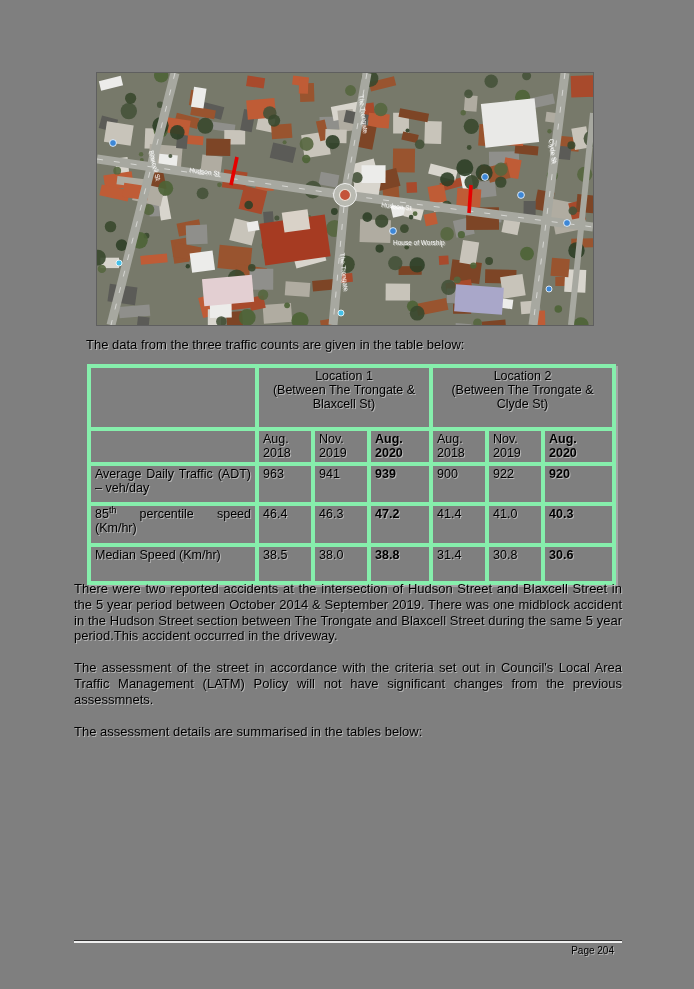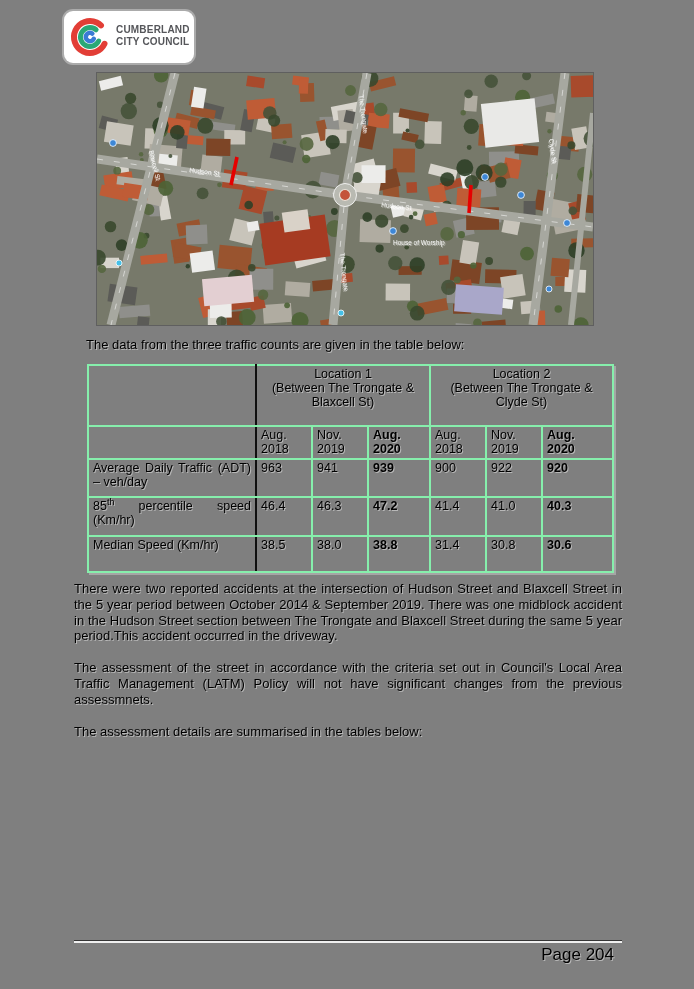--- a/index.html
+++ b/index.html
@@ -16,50 +16,37 @@
   .header-title{position:absolute;top:29px;right:70px;text-align:right;font-weight:bold;font-size:13px;line-height:15.5px;}
   
   .map-wrap{position:absolute;left:97px;top:73px;width:496px;height:252px;outline:1px solid rgba(0,0,0,.25);}
   .map-label{fill:#fff;font-size:6.5px;font-family:"Liberation Sans",sans-serif;opacity:.95;}
   
   .caption{position:absolute;left:74px;top:337px;width:548px;font-size:13px;margin-left:12px;}
   .paras{position:absolute;left:74px;top:581px;width:548px;font-size:13px;line-height:15.8px;text-align:justify;}
   .paras p{margin:0 0 16px 0;}
   
   .data-table{position:absolute;left:87px;top:364px;width:525px;border-collapse:collapse;table-layout:fixed;font-size:12.5px;border:2px solid #101010;box-shadow:2px 2px 0 rgba(255,255,255,.3);}
-  .data-table th,.data-table td{border:2px solid #86efac;padding:1px 4px 2px 4px;vertical-align:top;font-weight:normal;}
+  .data-table th,.data-table td{border:4px solid #86efac;padding:1px 4px 2px 4px;vertical-align:top;font-weight:normal;}
   .data-table th.corner,.data-table td.lbl{border-right:2px solid #101010;}
   .data-table th.grp{text-align:center;height:56px;}
   .data-table th.sub{text-align:left;height:27px;line-height:14px;}
   .data-table th.b,.data-table td:nth-child(4),.data-table td:nth-child(7){font-weight:bold;}
   .data-table td.lbl{text-align:justify;}
   .data-table tr.r0 td{height:33px;} .data-table tr.r1 td{height:34px;} .data-table tr.r2 td{height:31px;}
   sup{font-size:9px;line-height:0;}
   
   .footer-line{position:absolute;left:74px;top:941px;width:548px;height:2px;background:#efefef;box-shadow:0 -1px 0 rgba(40,40,40,.85);}
-  .page-num{position:absolute;top:945px;right:80px;font-size:17px;}
+  .page-num{position:absolute;top:945px;right:80px;font-size:10px;}
 </style>
 </head>
 <body>
 
 <div class="page">
 
-  <div class="logo-patch">
-    <svg class="logo-mark" width="46" height="46" viewBox="0 0 46 46">
-      <g transform="rotate(25 23 23)">
-        <circle cx="23" cy="23" r="16" fill="none" stroke="#e23e36" stroke-width="6" stroke-linecap="round" stroke-dasharray="80 21"></circle>
-        <circle cx="23" cy="23" r="9.5" fill="none" stroke="#2aa876" stroke-width="5" stroke-linecap="round" stroke-dasharray="47 13"></circle>
-        <circle cx="23" cy="23" r="4.2" fill="none" stroke="#3a7bd5" stroke-width="4.5" stroke-linecap="round" stroke-dasharray="20 7"></circle>
-      </g>
-    </svg>
-    <div class="logo-text">
-      <div>CUMBERLAND</div>
-      <div>CITY COUNCIL</div>
-    </div>
-  </div>
 
   <div class="map-wrap">
     <svg width="496" height="252" viewBox="0 0 496 252" style="display:block">
       <rect x="0" y="0" width="496" height="252" fill="#77796a"></rect>
       <g id="decor">
           <rect x="296.1" y="75.4" width="22.0" height="23.8" fill="#99542f" transform="rotate(0.9 296.1 75.4)"></rect>
           <rect x="431.5" y="230.7" width="10.8" height="24.0" fill="#8f8f8b" transform="rotate(-9.2 431.5 230.7)"></rect>
           <rect x="492.4" y="14.9" width="18.2" height="8.5" fill="#a84a2c" transform="rotate(5.2 492.4 14.9)"></rect>
           <rect x="458.3" y="204.0" width="26.8" height="9.0" fill="#99542f" transform="rotate(-0.1 458.3 204.0)"></rect>
           <rect x="101.1" y="224.9" width="10.7" height="20.8" fill="#bf5c36" transform="rotate(-14.2 101.1 224.9)"></rect>

